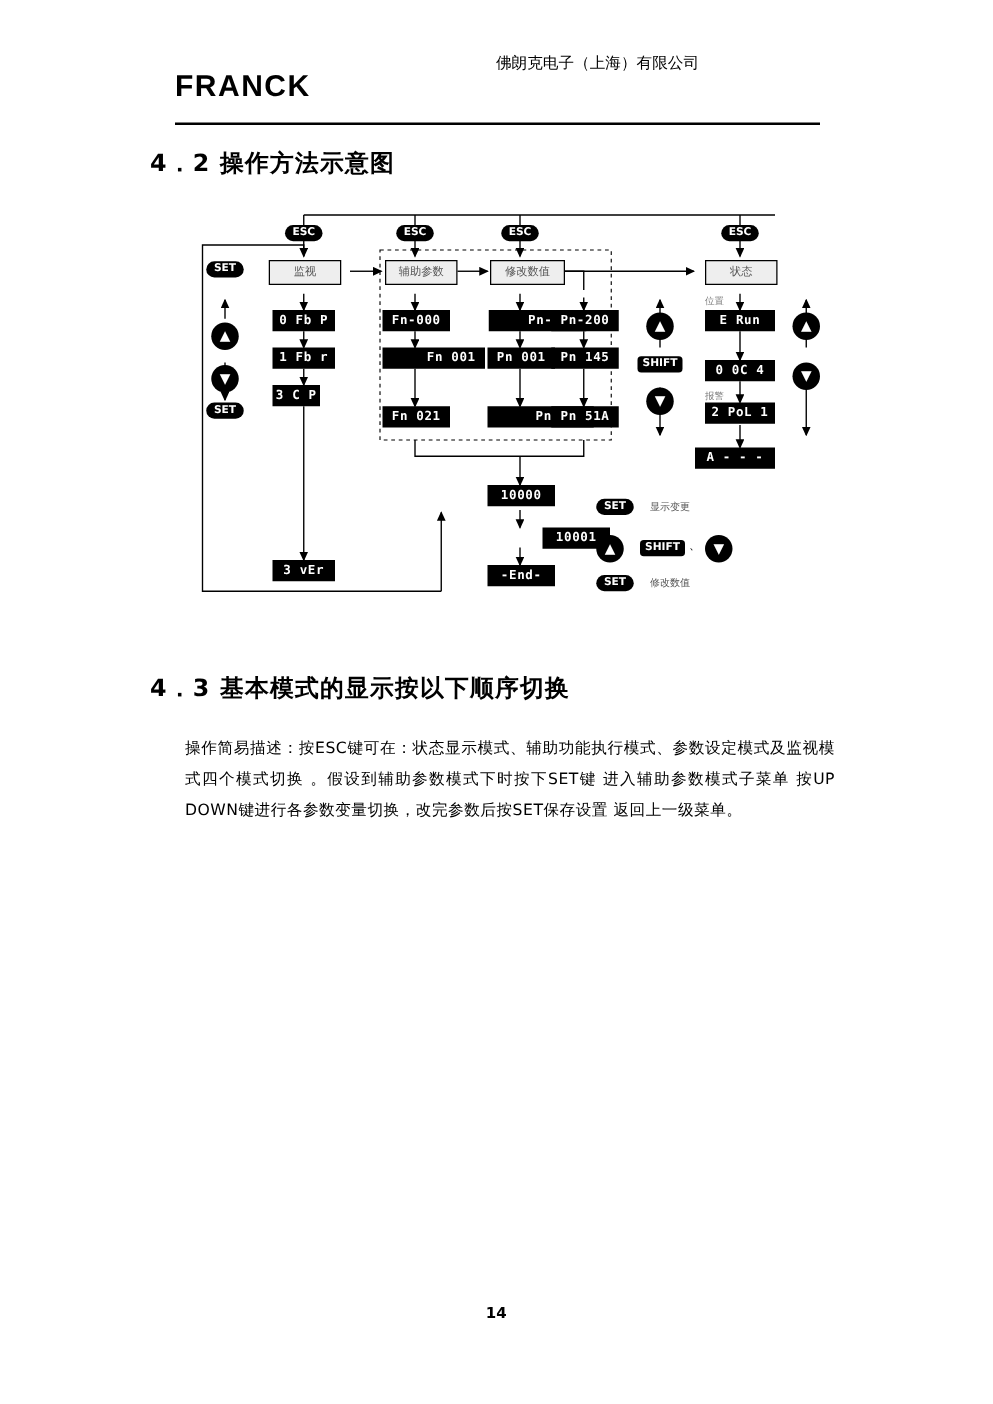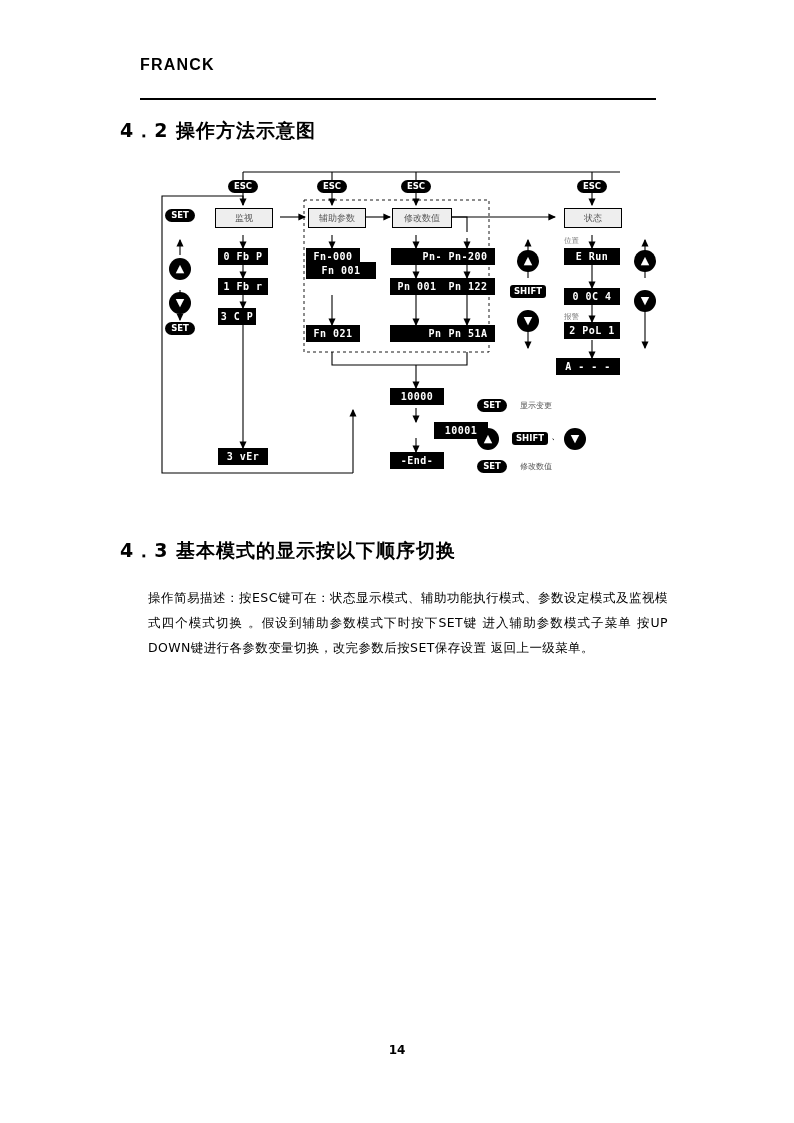--- a/index.html
+++ b/index.html
@@ -21,21 +21,21 @@
     position: absolute;
     left: 140px;
     top: 42px;
     width: 516px;
     height: 52px;
   }
   .brand-logo {
     position: absolute;
     left: 0;
     top: 14px;
-    font-size: 16px;
+    font-size: 24px;
     font-weight: bold;
     letter-spacing: 1.2px;
     font-family: "Liberation Sans", sans-serif;
   }
   .header-line1 {
     position: absolute;
     left: 160px;
     top: 0px;
     width: 356px;
     text-align: center;
@@ -183,20 +183,21 @@
     position: absolute;
     font-size: 10px;
     font-family: "DejaVu Sans", sans-serif;
   }
 </style>
 </head>
 <body>
 
 <div class="page-header">
   <div class="brand-logo">FRANCK</div>
+  <div class="header-line1">佛朗克电子（上海）有限公司</div>
 </div>
 <div class="header-rule"></div>
 
 <div class="section-title" id="sec42">4．2 操作方法示意图</div>
 
 <div class="diagram">
 
   <svg width="520" height="350" viewBox="0 0 520 350">
     <defs>
       <marker id="ah" markerWidth="7" markerHeight="7" refX="6" refY="3.2" orient="auto">
@@ -274,29 +275,29 @@
   <div class="keyround" style="left:29px; top:98px;">▲</div>
   <div class="keyround" style="left:29px; top:132px;">▼</div>
   <div class="key oval" style="left:25px; top:162px; width:30px;">SET</div>
 
   <div class="led" style="left:78px; top:88px; width:50px;">0 Fb P</div>
   <div class="led" style="left:78px; top:118px; width:50px;">1 Fb r</div>
   <div class="led" style="left:78px; top:148px; width:38px;">3 C P</div>
   <div class="led" style="left:78px; top:288px; width:50px;">3  vEr</div>
 
   <div class="led" style="left:166px; top:88px; width:54px;">Fn-000</div>
-  <div class="led" style="left:166px; top:102px; width:70px;">Fn 001</div>
+  <div class="led" style="left:166px; top:118px; width:54px;padding-left:28px;">Fn 001</div>
   <div class="led" style="left:166px; top:165px; width:54px;">Fn 021</div>
 
   <div class="led" style="left:251px; top:88px; width:54px;padding-left:24px;">Pn-000</div>
   <div class="led" style="left:250px; top:118px; width:54px;">Pn 001</div>
   <div class="led" style="left:250px; top:165px; width:54px;padding-left:31px;">Pn 009</div>
 
   <div class="led" style="left:301px; top:88px; width:54px;">Pn-200</div>
-  <div class="led" style="left:301px; top:118px; width:54px;">Pn 122</div>
+  <div class="led" style="left:301px; top:118px; width:54px;">Pn 145</div>
   <div class="led" style="left:301px; top:165px; width:54px;">Pn 51A</div>
 
   <div class="led" style="left:250px; top:228px; width:54px;">10000</div>
   <div class="led" style="left:250px; top:262px; width:54px;margin-left:44px;">10001</div>
   <div class="led" style="left:250px; top:292px; width:54px;">-End-</div>
 
   <div class="smalllabel" style="left:424px; top:76px;">位置</div>
   <div class="led" style="left:424px; top:88px; width:56px;">E  Run</div>
   <div class="led" style="left:424px; top:128px; width:56px;">0  0C 4</div>
   <div class="smalllabel" style="left:424px; top:152px;">报警</div>

